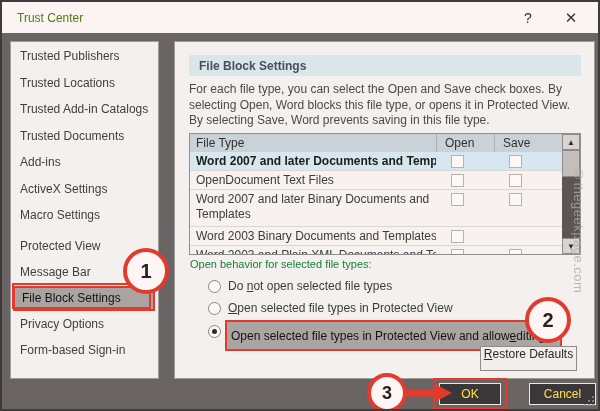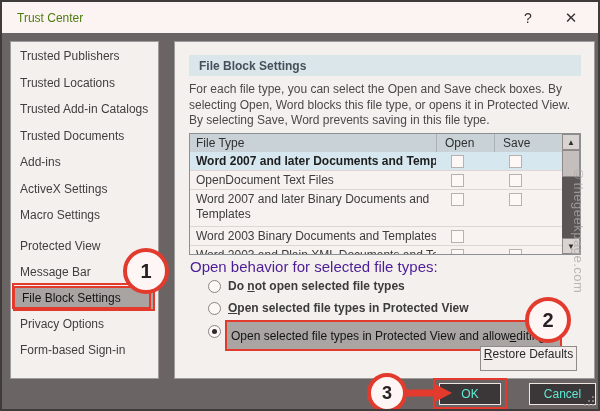--- a/index.html
+++ b/index.html
@@ -59,39 +59,39 @@
   
   .vscroll { position:absolute; right:0; top:0; width:18px; height:120px;
              background:#5b5555; display:flex; flex-direction:column; }
   .sc-btn { height:16px; background:#d9d4d2; border:1px solid #8f8a88;
             display:flex; align-items:center; justify-content:center;
             font-size:8px; color:#2f2f2f; }
   .sc-thumb { height:27px; background:#c4bfbd; border:1px solid #8f8a88; }
   .sc-fill { flex:1; }
   .sc-down { margin-top:auto; }
 
-  .behavior-label { position:absolute; left:15px; top:216px; font-size:15px; color:#4c1d95; }
+  .behavior-label { position:absolute; left:15px; top:216px; font-size:11px; color:#15803d; }
   .radio-row { position:absolute; left:33px; display:flex; align-items:center;
-               font-size:12px; color:#3c3c3c; height:16px;font-weight:bold; }
+               font-size:12px; color:#3c3c3c; height:16px; }
   .radio { width:13px; height:13px; border-radius:50%; background:#fdf7f5;
            border:1px solid #8a8482; flex:none; position:relative; }
   .radio.sel::after { content:""; position:absolute; left:3px; top:3px; width:5px;
                       height:5px; border-radius:50%; background:#2e2a2a; }
   .radio-text { margin-left:7px; white-space:nowrap; }
   .opt3-box { position:absolute; left:50px; top:278px; width:337px; height:31px;
               background:#aaa5a3; border:2px solid #e23b2e; display:flex;
               align-items:center; font-size:12px; color:#141414; white-space:nowrap;
               padding-left:4px; overflow:hidden; }
   .restore-btn { position:absolute; left:305px; top:304px; width:97px; height:25px;
                  background:#f3edeb; border:1px solid #8f8b89; font-size:12px;
                  color:#2a2a2a; display:flex; justify-content:center; }
 
   
   .dlg-btn { position:absolute; background:#3b3637; border:1px solid #efe6e4;
-             color:#5eead4; font-size:12px; display:flex; align-items:center;
+             color:#fde047; font-size:12px; display:flex; align-items:center;
              justify-content:center; }
   .ok-btn { left:437px; top:381px; width:62px; height:22px; }
   .cancel-btn { left:527px; top:381px; width:67px; height:22px; }
   .ok-rect { position:absolute; left:431px; top:376px; width:74px; height:31px;
              border:2px solid #e23b2e; }
 
   
   .ann-circle { position:absolute; border-radius:50%; background:#fdf6f4;
                 border:4px solid #e23b2e; display:flex; align-items:center;
                 justify-content:center; font-weight:bold; color:#262223;

